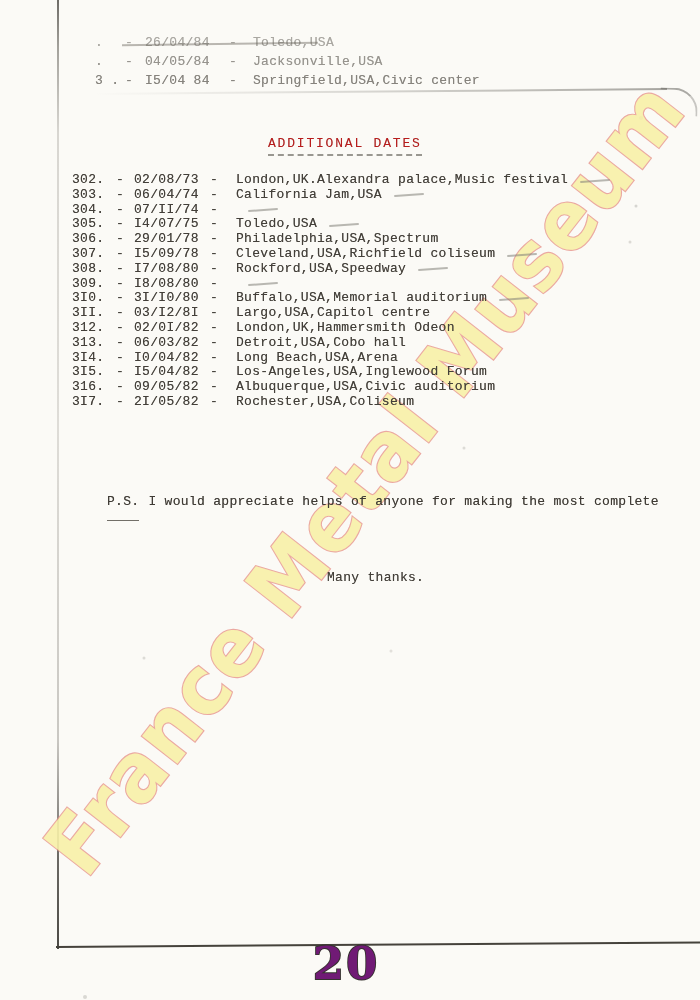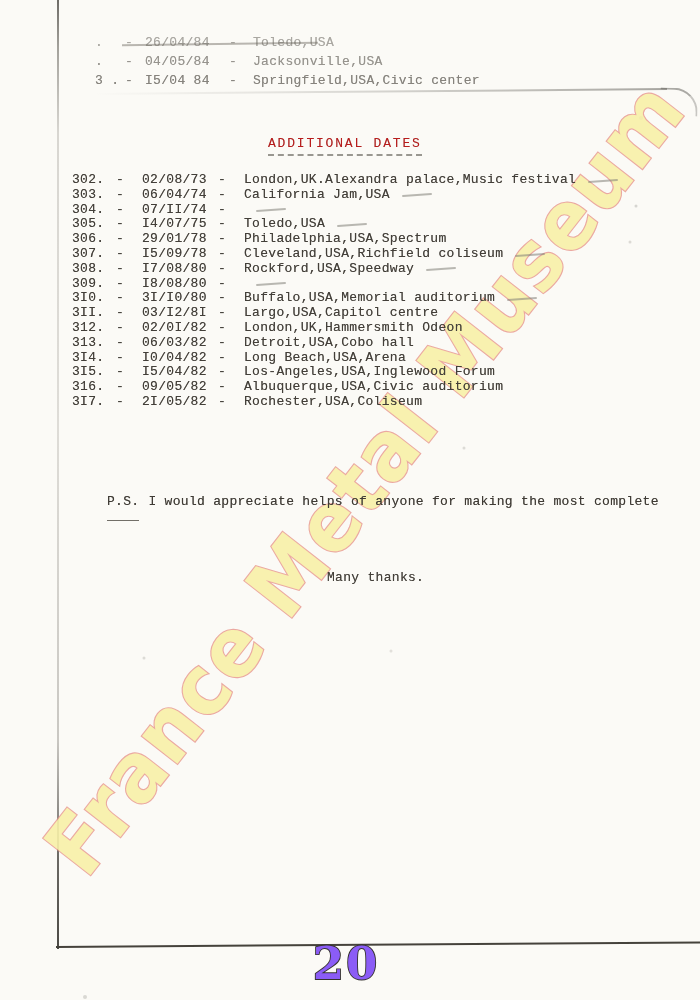--- a/index.html
+++ b/index.html
@@ -66,39 +66,39 @@
   
   .heading{
     position:absolute; left:268px; top:136px; z-index:2;
     font-size:13px; letter-spacing:1.8px; color:#b91c1c;
     padding-bottom:3px; border-bottom:2px dashed rgba(120,117,109,.75);
     text-shadow:0 0 .5px rgba(120,117,109,.5);
   }
   
   .list{ position:absolute; left:0; top:173px; width:700px; z-index:2; }
   .row{ display:flex; padding-left:72px; height:14.8px; line-height:14.8px; }
-  .c-num{ width:44px; } .c-d1{ width:18px; } .c-date{ width:76px;margin-left:8px; } .c-d2{ width:26px; }
+  .c-num{ width:44px; } .c-d1{ width:18px; } .c-date{ width:76px; } .c-d2{ width:26px; }
   .c-loc{ white-space:nowrap; }
   .pencil{
     display:inline-block; width:30px; height:1.6px; margin-left:12px; align-self:center;
     background:rgba(130,127,120,.55); transform:rotate(-4deg); border-radius:1px;
   }
   
   .note{ position:absolute; left:107px; top:494px; z-index:2; color:#3f3b35; }
   .note-first{ display:flex; line-height:16px; }
   .ps-label{ border-bottom:1.5px solid rgba(80,76,69,.8); align-self:flex-start; padding-bottom:10px; margin-right:9px; }
   .note-rest{ margin-left:41px; margin-top:8px; }
   .note-line{ line-height:16.3px; white-space:nowrap; }
   .closing{ position:absolute; left:327px; top:570px; z-index:2; }
   
   .page-num{
     position:absolute; left:306px; top:941px; width:80px; z-index:3;
     text-align:center; font-family:"DejaVu Serif","Liberation Serif",serif;
     font-weight:700; font-size:45px; line-height:1;
-    color:#8b5cf6; -webkit-text-stroke:1.8px #35332e; paint-order:stroke fill;
+    color:#701a75; -webkit-text-stroke:1.8px #35332e; paint-order:stroke fill;
     letter-spacing:2px;
   }
 </style>
 </head>
 <body>
 
 <div class="page">
 
   <div class="watermark" style="color:#f8f1a8;">France Metal Museum</div>
 

